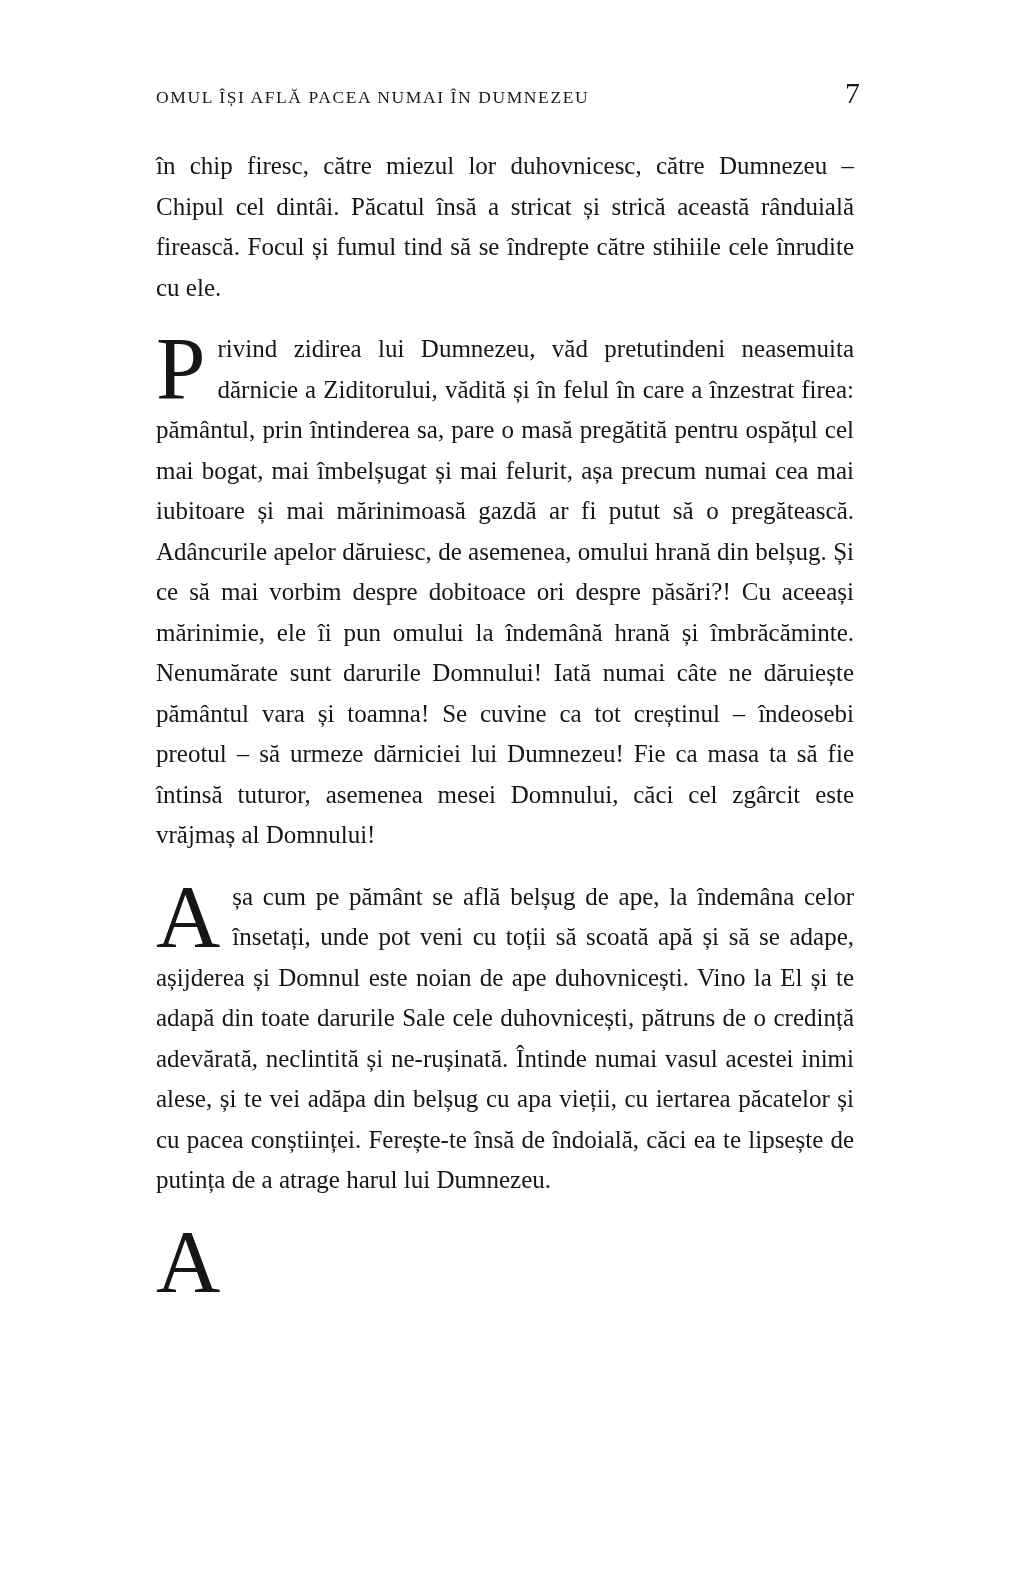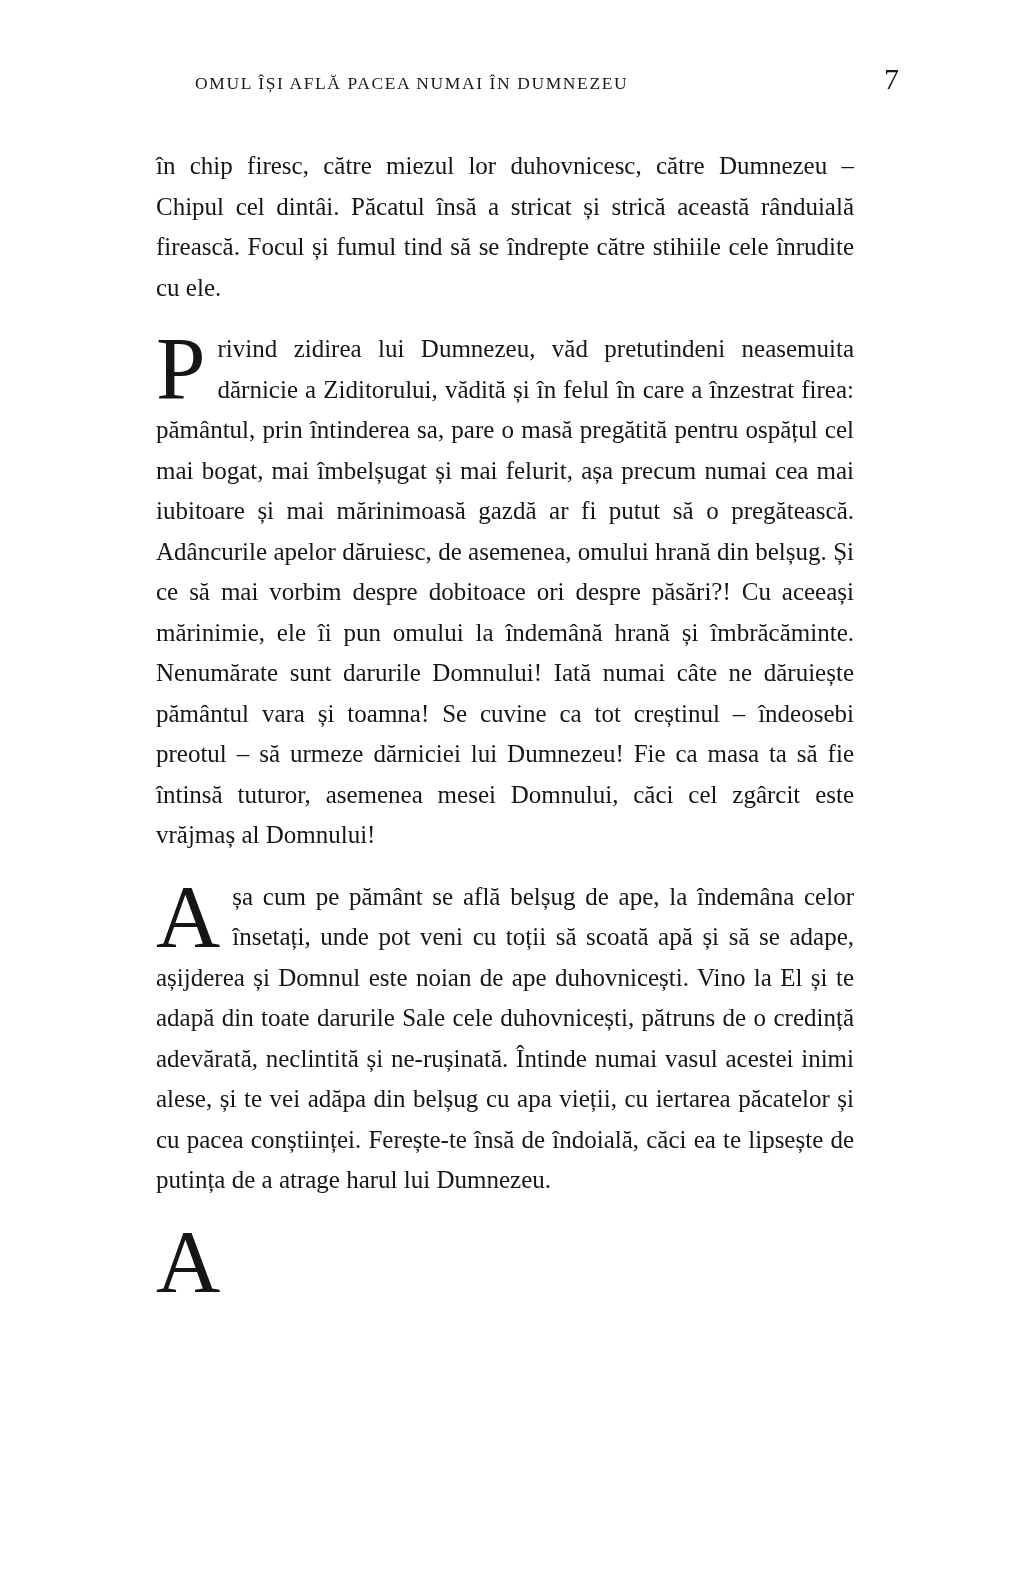--- a/index.html
+++ b/index.html
@@ -11,27 +11,26 @@
     position: relative;
     width: 1024px;
     height: 1575px;
     background: #ffffff;
     color: #181614;
     font-family: "Liberation Serif", "DejaVu Serif", serif;
     overflow: hidden;
   }
   .running-header {
     position: absolute;
-    top: 62px;
+    top: 76px;
     left: 156px;
     width: 714px;
     display: flex;
     justify-content: space-between;
     align-items: baseline;
-    margin-left: 39px;
   }
   .running-header .title {
     font-size: 17.5px;
     letter-spacing: 1.6px;
     font-weight: normal;
     color: #1b1916;
     white-space: nowrap;
   }
   .running-header .pagenum {
     font-size: 30px;

